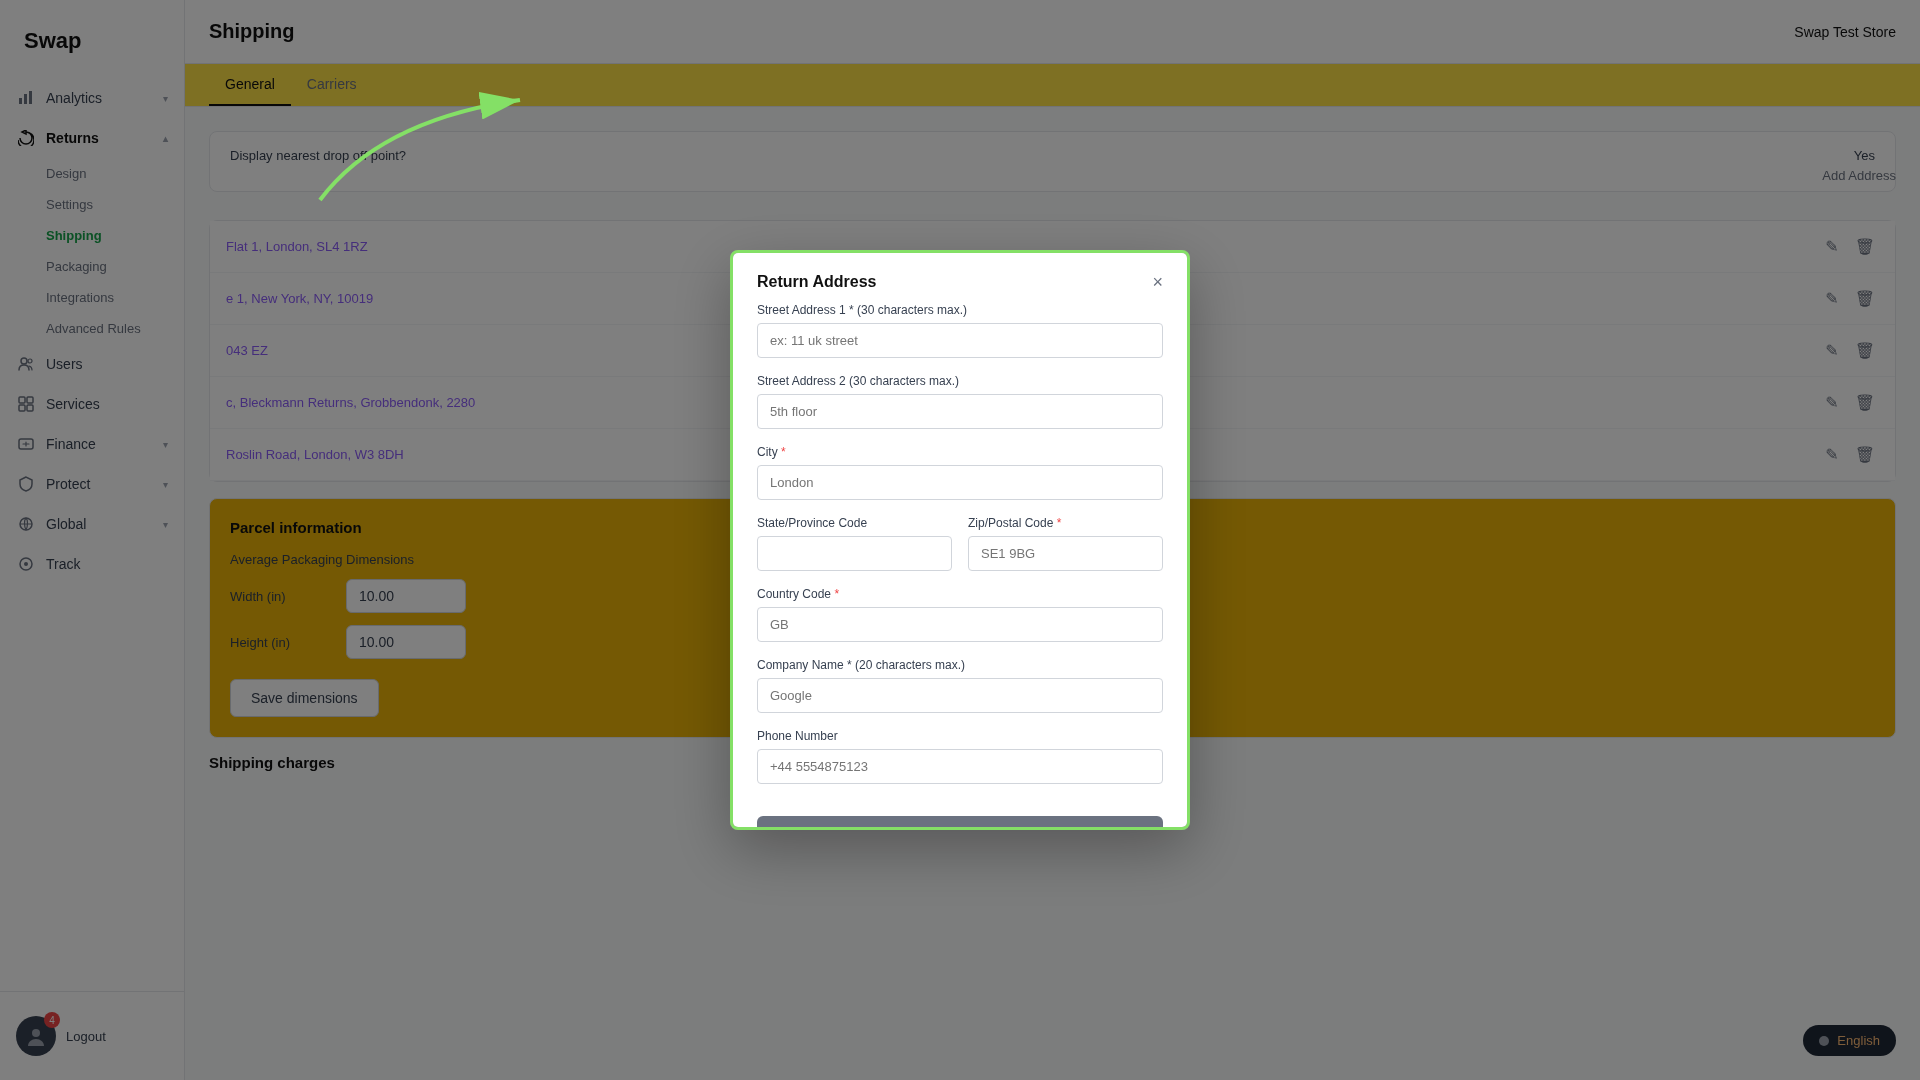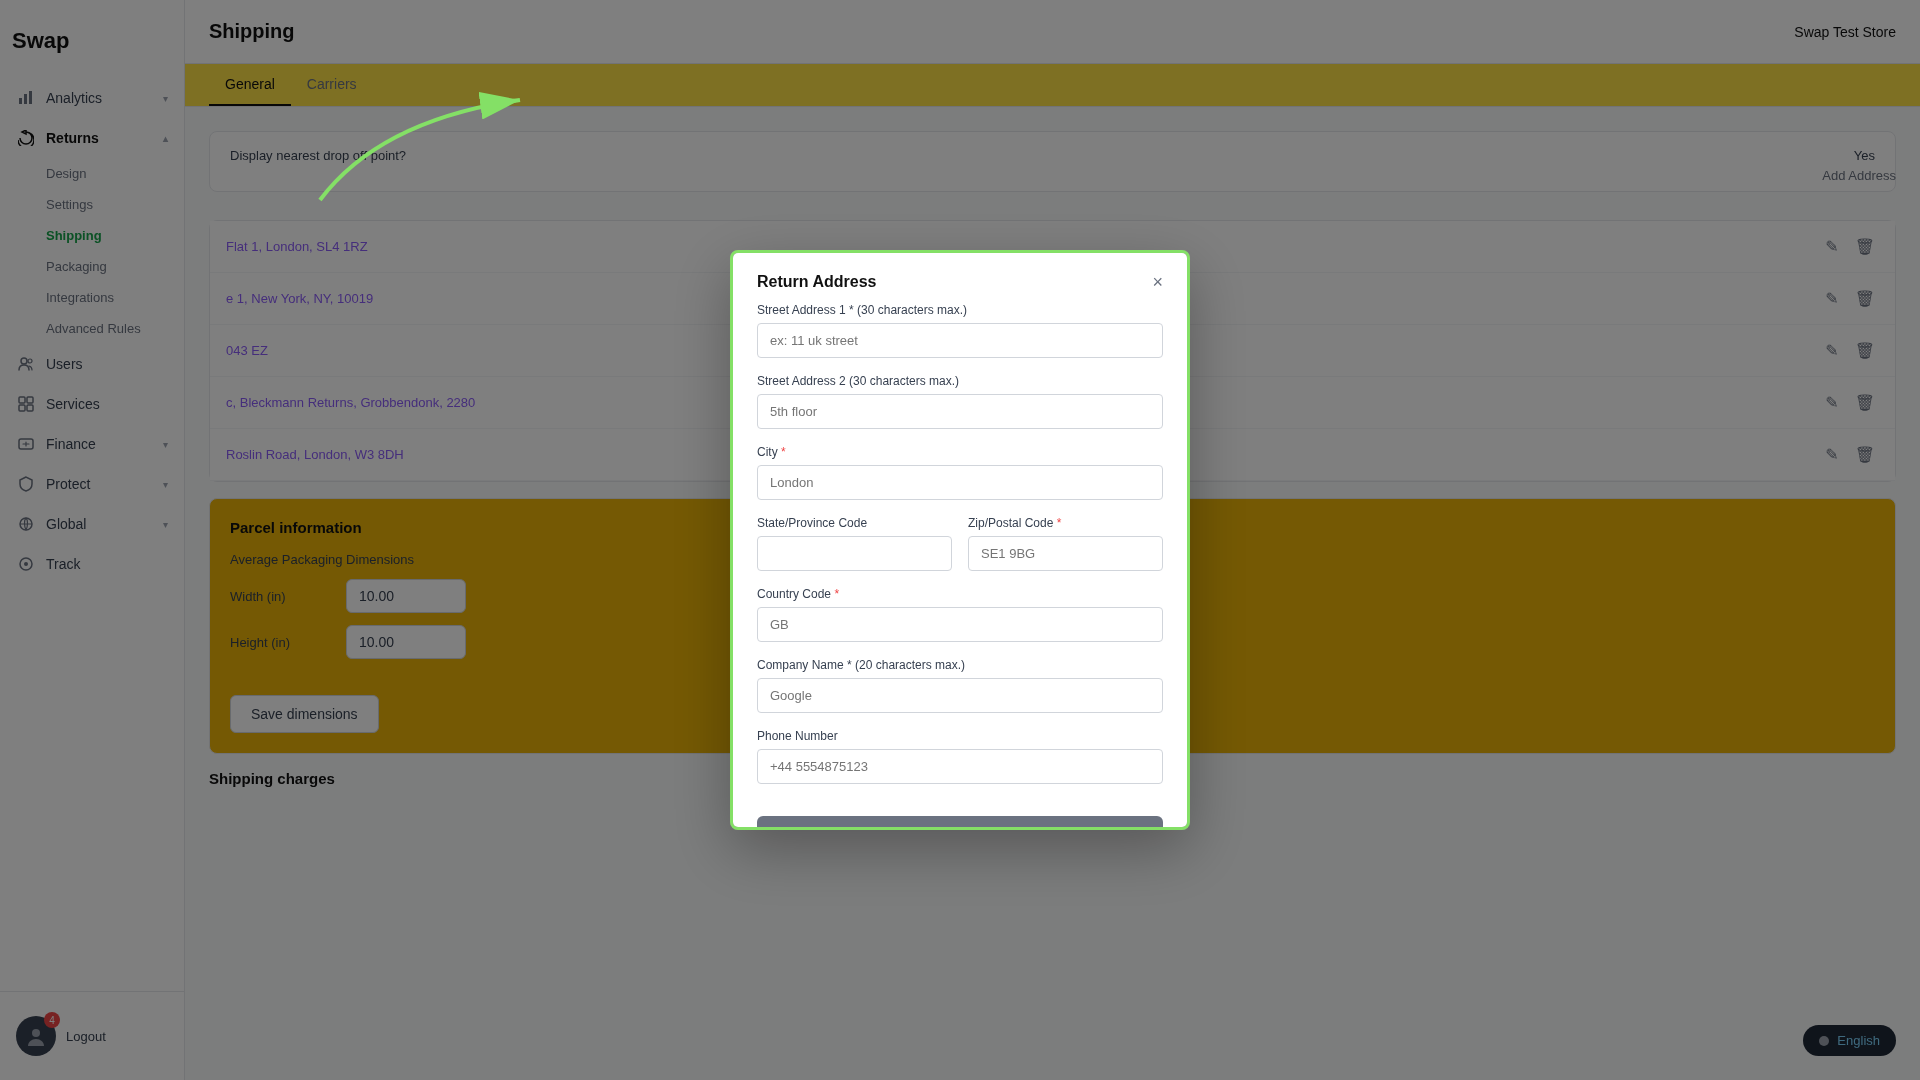--- a/index.html
+++ b/index.html
@@ -10,21 +10,21 @@
       width: 185px;
       background: #fff;
       display: flex;
       flex-direction: column;
       padding: 0;
       border-right: 1px solid #e5e7eb;
       flex-shrink: 0;
       height: 100%;
     }
     .sidebar-logo {
-      padding: 28px 12px 24px;
+      padding: 28px 24px 24px;
       font-size: 22px;
       font-weight: 700;
       color: #111;
     }
     .sidebar-nav { flex: 1; overflow-y: auto; }
     .nav-item {
       display: flex;
       align-items: center;
       padding: 10px 16px;
       cursor: pointer;
@@ -181,21 +181,21 @@
       font-weight: 500;
       cursor: pointer;
     }
 
     
     .english-badge {
       position: fixed;
       bottom: 24px;
       right: 24px;
       background: #1f2937;
-      color: #7dd3fc;
+      color: #fdba74;
       border-radius: 20px;
       padding: 8px 16px;
       font-size: 13px;
       display: flex;
       align-items: center;
       gap: 8px;
     }
     .globe-dot { width: 10px; height: 10px; border-radius: 50%; background: #9ca3af; }
 
     
@@ -390,21 +390,21 @@
       <div class="section-title">Parcel information</div>
       <div style="font-size:13px;color:#374151;margin-bottom:12px;">Average Packaging Dimensions</div>
       <div class="parcel-row">
         <span class="parcel-label">Width (in)</span>
         <input type="text" class="input-field" value="10.00" style="">
       </div>
       <div class="parcel-row">
         <span class="parcel-label">Height (in)</span>
         <input type="text" class="input-field" value="10.00" style="">
       </div>
-      <button class="btn-primary" style="margin-top:24px;">Save dimensions</button>
+      <button class="btn-primary" style="margin-top:8px;">Save dimensions</button>
     </div>
 
     <div>
       <div class="section-title">Shipping charges</div>
     </div>
   </div>
 </div>
 
 <div class="overlay">
 

